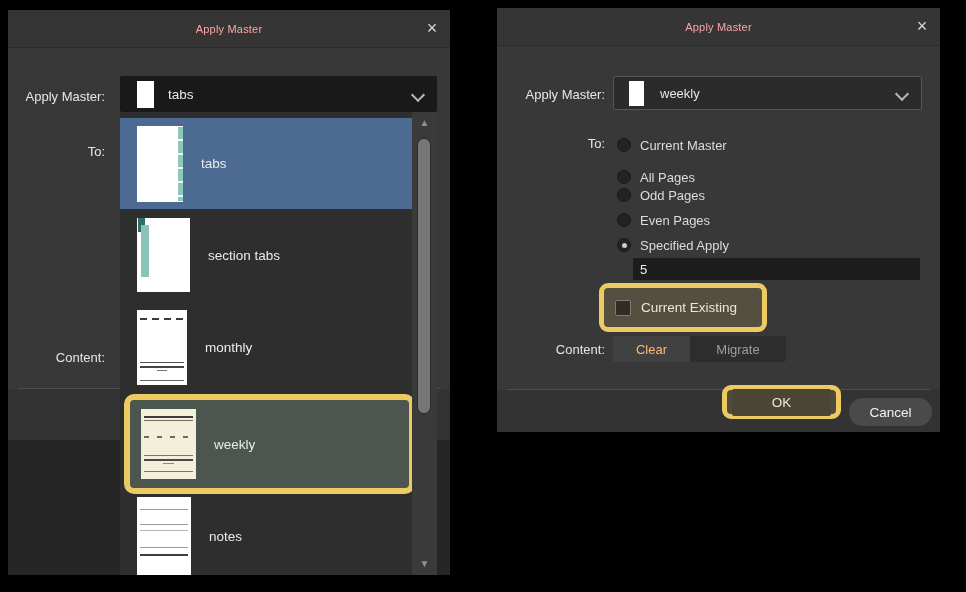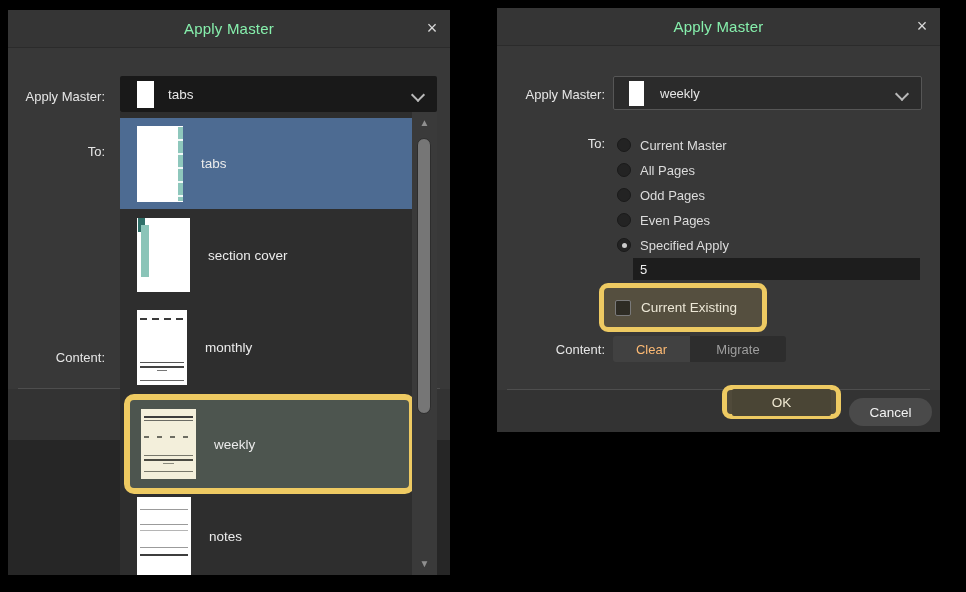--- a/index.html
+++ b/index.html
@@ -1,21 +1,21 @@
 <!DOCTYPE html>
 <html><head>
 <meta charset="utf-8">
 <style>
   html,body{margin:0;padding:0;background:#000;}
   #stage{position:relative;width:966px;height:592px;background:#000;overflow:hidden;
          font-family:"Liberation Sans",sans-serif;-webkit-font-smoothing:antialiased;}
   .dialog{position:absolute;background:#383838;}
   .titlebar{position:absolute;left:0;top:0;right:0;height:37px;background:#353535;
             border-bottom:1px solid #2b2b2b;display:flex;align-items:center;justify-content:center;}
-  .titlebar .title{color:#86efac;font-size:15px;letter-spacing:.2px;}
+  .titlebar .title{color:#fca5a5;font-size:11px;letter-spacing:.2px;}
   .close-btn{position:absolute;top:0;right:0;width:36px;height:37px;display:flex;align-items:center;
              justify-content:center;color:#d9d9d9;font-size:18px;cursor:default;}
   .flabel{position:absolute;left:0;text-align:right;color:#e6e6e6;font-size:13px;}
   .chev{width:8px;height:8px;border-right:2px solid #b9b9b9;border-bottom:2px solid #b9b9b9;
         transform:rotate(45deg);margin-top:-4px;}
   .divider{position:absolute;height:1px;background:#4e4e4e;}
   .footer{position:absolute;left:0;right:0;bottom:0;background:#333;}
 
   
   .dd-left{position:absolute;left:112px;top:66px;width:317px;height:36px;background:#191919;
@@ -137,21 +137,21 @@
         <i class="strip"></i>
       </span>
       <span class="rlabel">tabs</span>
     </div>
 
     <div class="list-row" style="top:97px;height:92px;">
       <span class="thumb th-cover" style="width:53px;height:74px;">
         <i class="cdark"></i>
           <i class="cbar"></i>
       </span>
-      <span class="rlabel">section cover</span>
+      <span class="rlabel">section tabs</span>
     </div>
 
     <div class="list-row" style="top:190px;height:91px;">
       <span class="thumb th-month" style="width:50px;height:75px;">
         <i class="tline l1"></i>
           <i class="tline l2"></i>
           <i class="tline l3"></i>
           <i class="tline l4"></i>
           <i class="tline l5"></i>
       </span>
@@ -202,21 +202,21 @@
       <span class="ddtext">weekly</span>
       <span class="chev"></span>
     </div>
 
     <div class="flabel" style="width:108px;top:128px;">To:</div>
 
     <div class="radio-row" style="top:127px;">
       <span class="radio"></span>
       <span class="rtext">Current Master</span>
     </div>
-    <div class="radio-row" style="top:152px;justify-content:space-between;">
+    <div class="radio-row" style="top:159px;justify-content:space-between;">
       <span class="radio"></span>
       <span class="rtext">All Pages</span>
     </div>
     <div class="radio-row" style="top:177px;">
       <span class="radio"></span>
       <span class="rtext">Odd Pages</span>
     </div>
     <div class="radio-row" style="top:202px;">
       <span class="radio"></span>
       <span class="rtext">Even Pages</span>

